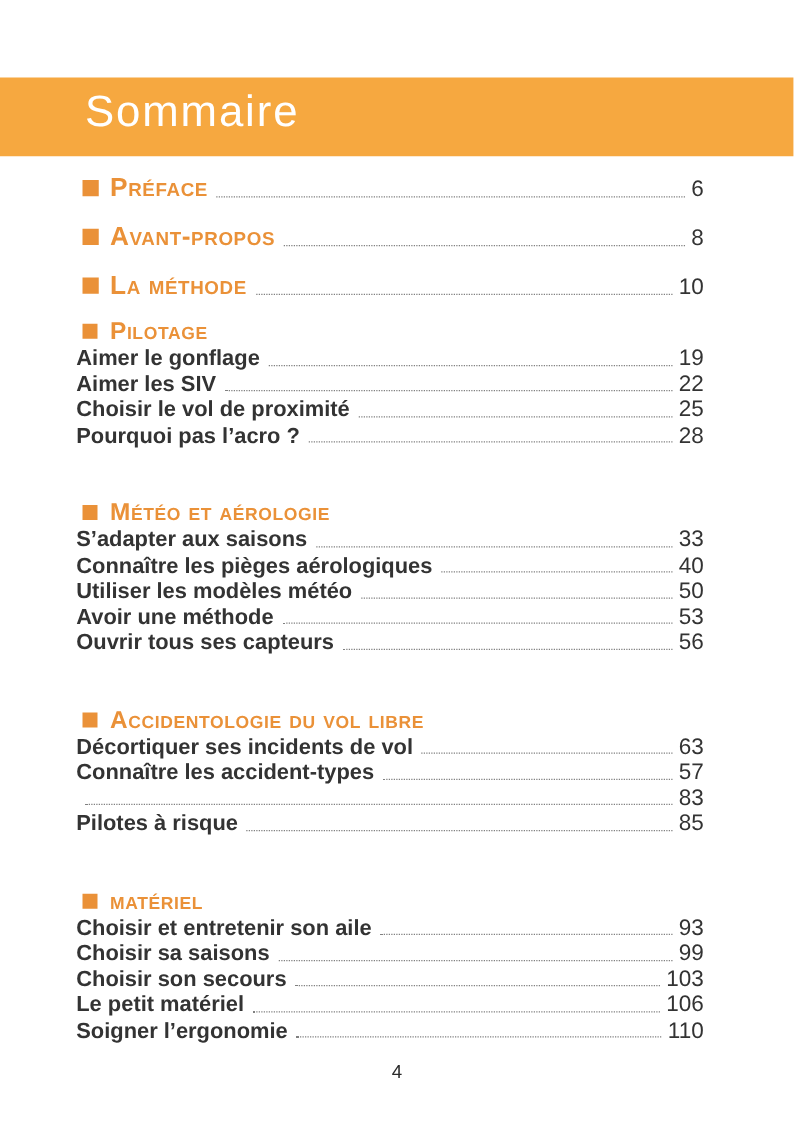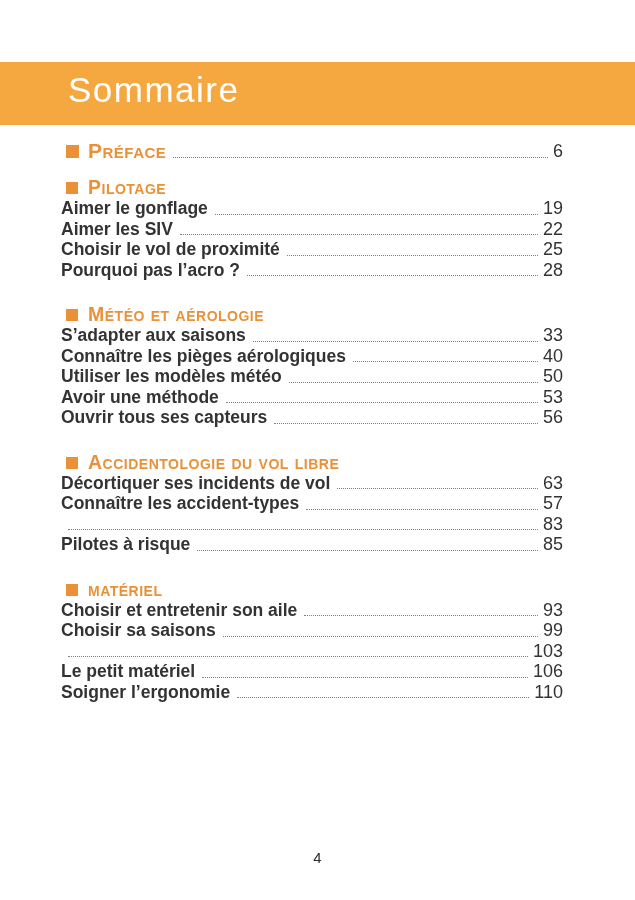--- a/index.html
+++ b/index.html
@@ -38,33 +38,33 @@
     width:13px; height:13px;
     background:var(--accent, #EA9138);
     flex:none;
     display:inline-block;
     margin-right:9px;
     margin-left:5px;
   }
   .bullet-sm { width:12px; height:12px; margin-right:10px; }
   .main-row {
     margin-top:17px;
-    line-height:22px; height:22px;align-items:center;
+    line-height:22px; height:22px;
   }
   .main-row:first-child { margin-top:0; }
   .label-main {
     font-variant:small-caps;
     font-weight:bold;
     font-size:21px;
     letter-spacing:0.5px;
     color:var(--accent, #EA9138);
     white-space:nowrap;
   }
   .section-header {
-    margin-top:23px;
+    margin-top:41px;
     line-height:22px; height:22px;
   }
   .section-header.first { margin-top:14px;text-align:right; }
   .label-section {
     font-variant:small-caps;
     font-weight:bold;
     font-size:19.5px;
     letter-spacing:0.5px;
     color:var(--accent, #EA9138);
     white-space:nowrap;
@@ -109,20 +109,32 @@
     <div class="banner-title">Sommaire</div>
   </div>
 
   <div class="toc">
       <div class="trow main-row">
         <span class="bullet"></span>
         <span class="label-main">Préface</span>
         <span class="leader"></span>
         <span class="pnum">6</span>
       </div>
+      <div class="trow main-row">
+        <span class="bullet"></span>
+        <span class="label-main">Avant-propos</span>
+        <span class="leader"></span>
+        <span class="pnum">8</span>
+      </div>
+      <div class="trow main-row">
+        <span class="bullet"></span>
+        <span class="label-main">La méthode</span>
+        <span class="leader"></span>
+        <span class="pnum">10</span>
+      </div>
       <div class="trow section-header first">
         <span class="bullet bullet-sm"></span>
         <span class="label-section">Pilotage</span>
       </div>
       <div class="trow item-row">
         <span class="label-item">Aimer le gonflage</span>
         <span class="leader"></span>
         <span class="pnum">19</span>
       </div>
       <div class="trow item-row">
@@ -200,20 +212,21 @@
         <span class="label-item">Choisir et entretenir son aile</span>
         <span class="leader"></span>
         <span class="pnum">93</span>
       </div>
       <div class="trow item-row">
         <span class="label-item">Choisir sa saisons</span>
         <span class="leader"></span>
         <span class="pnum">99</span>
       </div>
       <div class="trow item-row">
+        <span class="label-item">Choisir son secours</span>
         <span class="leader"></span>
         <span class="pnum">103</span>
       </div>
       <div class="trow item-row">
         <span class="label-item">Le petit matériel</span>
         <span class="leader"></span>
         <span class="pnum">106</span>
       </div>
       <div class="trow item-row">
         <span class="label-item">Soigner l’ergonomie</span>

